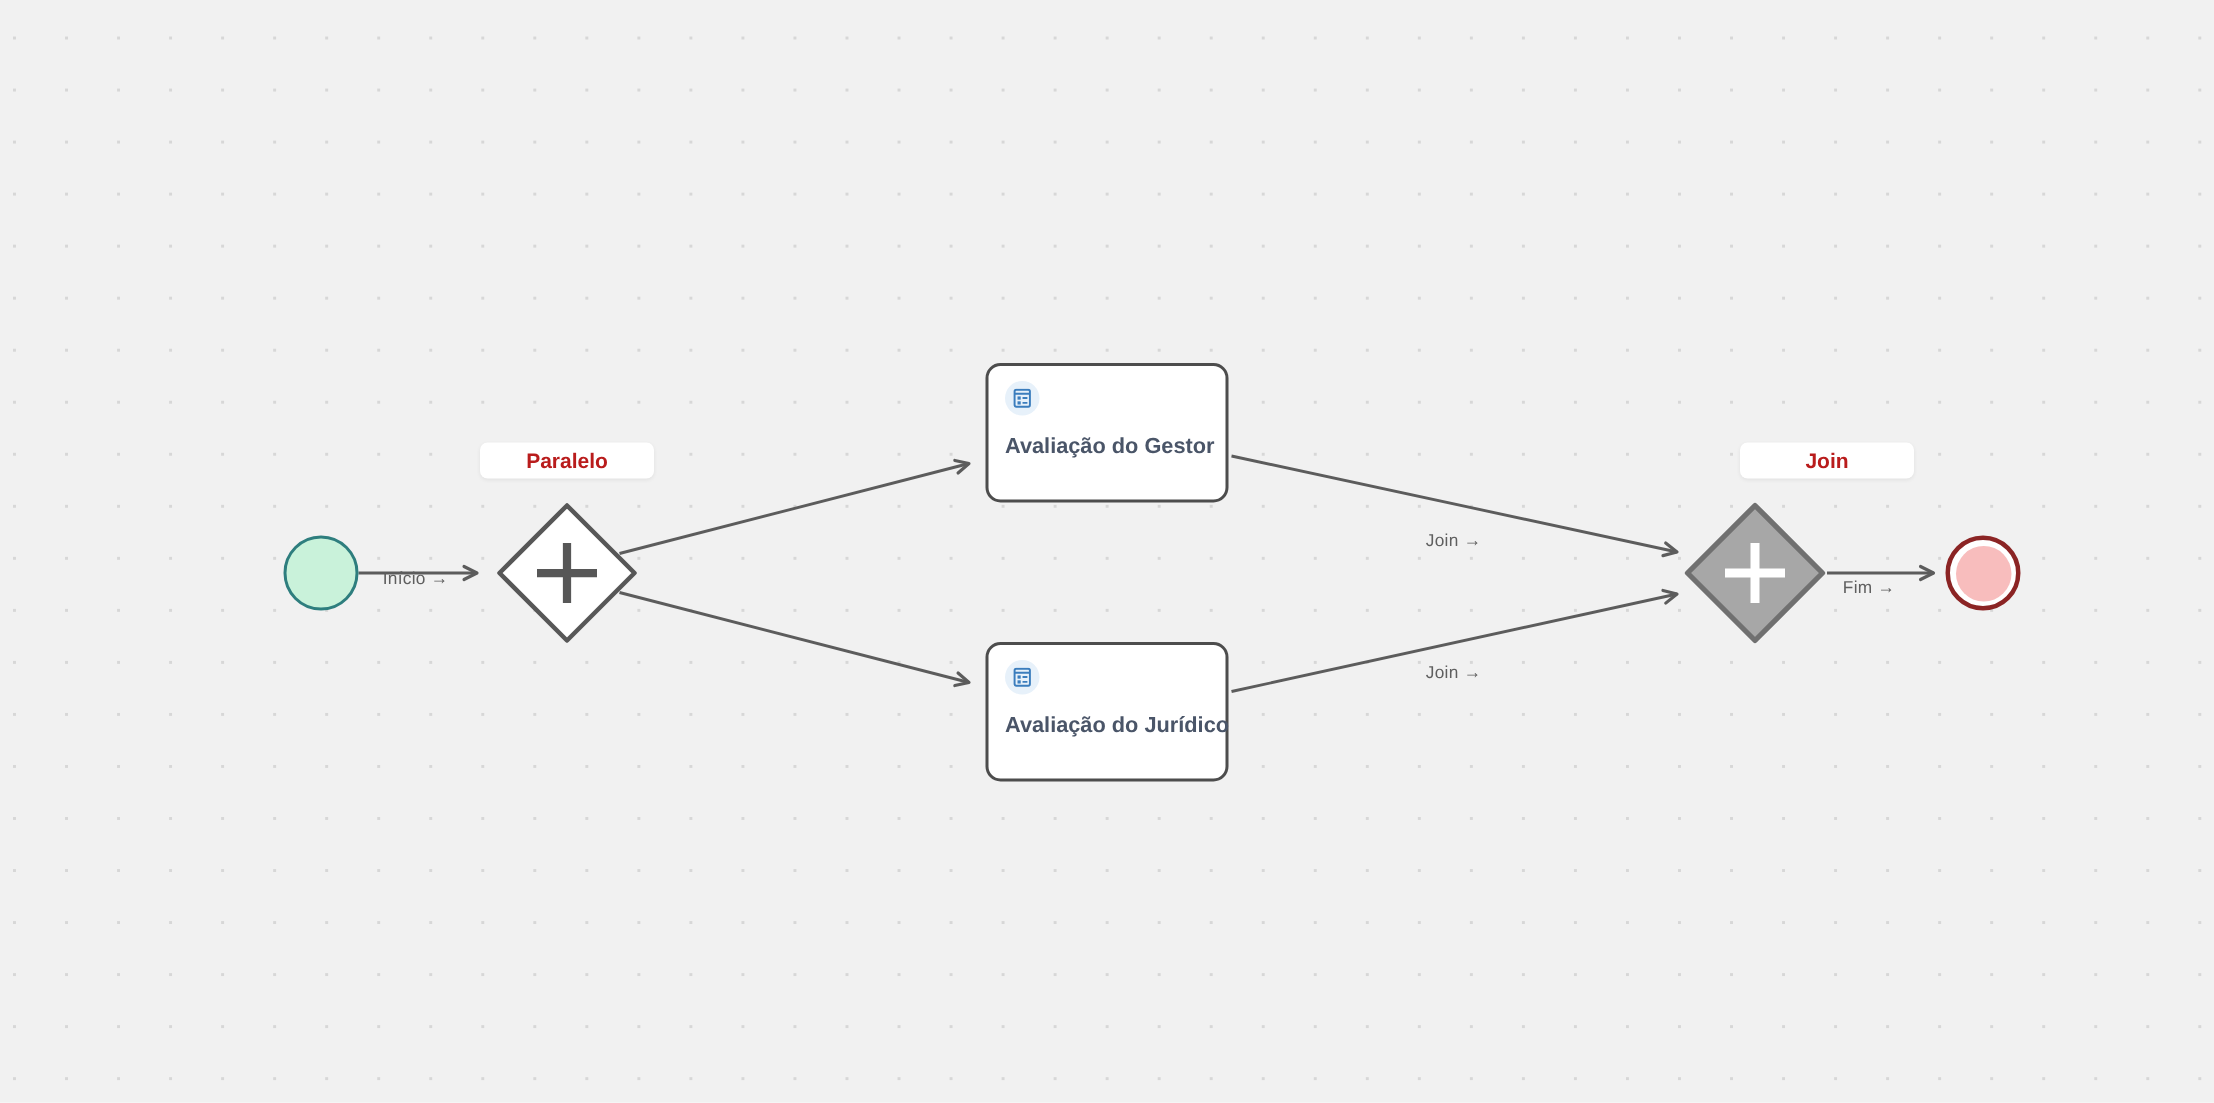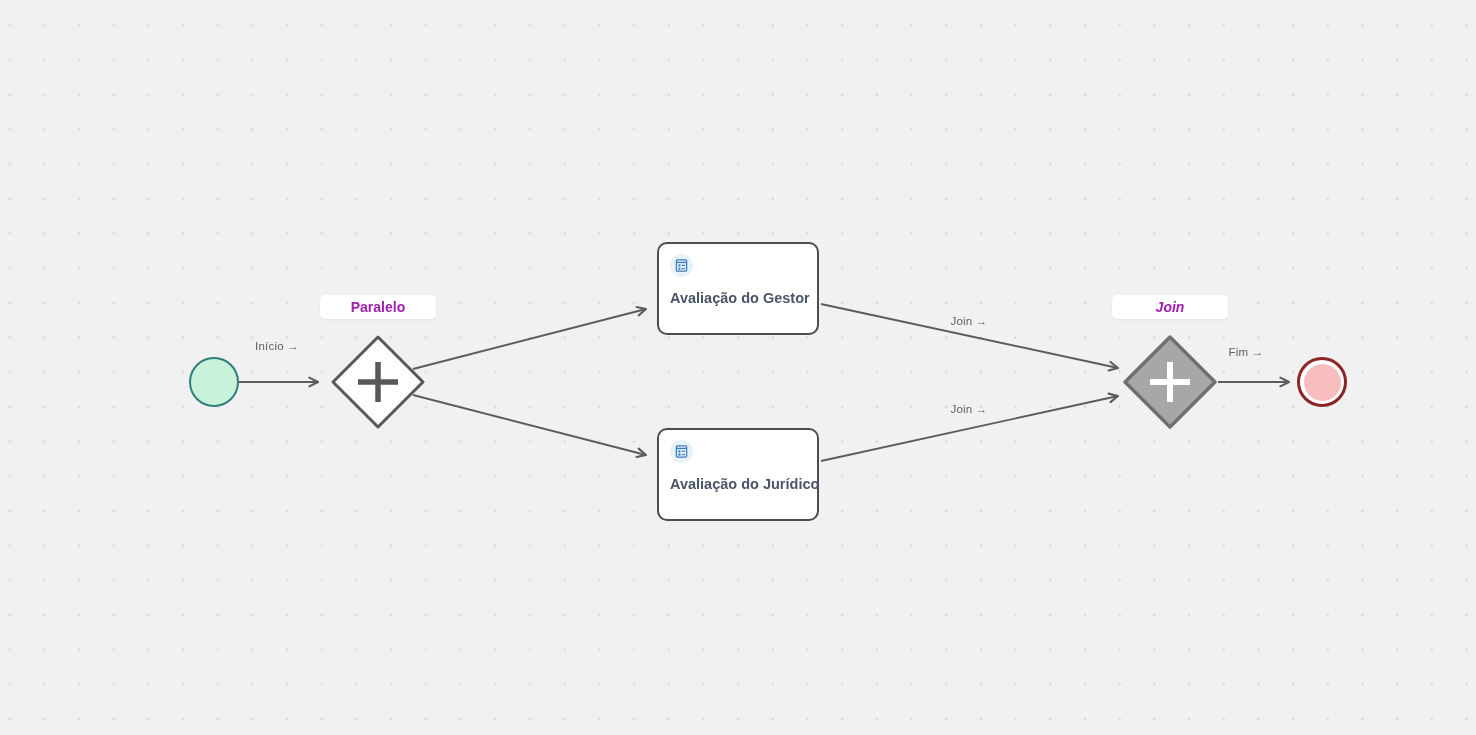--- a/index.html
+++ b/index.html
@@ -24,20 +24,21 @@
   }
   svg.edges-layer path.edge { pointer-events: stroke; }
 
   .edge-label {
     position: absolute;
     transform: translate(-50%, -50%);
     font-size: 11.5px;
     color: #5f5f5f;
     white-space: nowrap;
     letter-spacing: 0.2px;
+    margin-top: 40px;
   }
 
   .event-node {
     position: absolute;
     border-radius: 50%;
     box-sizing: border-box;
     display: flex;
     align-items: center;
     justify-content: center;
   }
@@ -64,24 +65,24 @@
     width: 116px; height: 24px;
     top: 295px;
     background: #ffffff;
     border-radius: 5px;
     box-shadow: 0 1px 3px rgba(0,0,0,0.07);
     display: flex;
     align-items: center;
     justify-content: center;
     font-size: 14px;
     font-weight: bold;
-    color: #a21caf;
+    color: #b91c1c;
   }
   .gateway-label.parallel { left: 320px; }
-  .gateway-label.join { left: 1112px; font-style: italic; }
+  .gateway-label.join { left: 1160px; }
 
   .gateway-diamond {
     position: absolute;
     width: 96px; height: 96px;
     top: 334px;
   }
   .gateway-diamond.parallel { left: 330px; }
   .gateway-diamond.join { left: 1122px; }
 
   .task-node {

